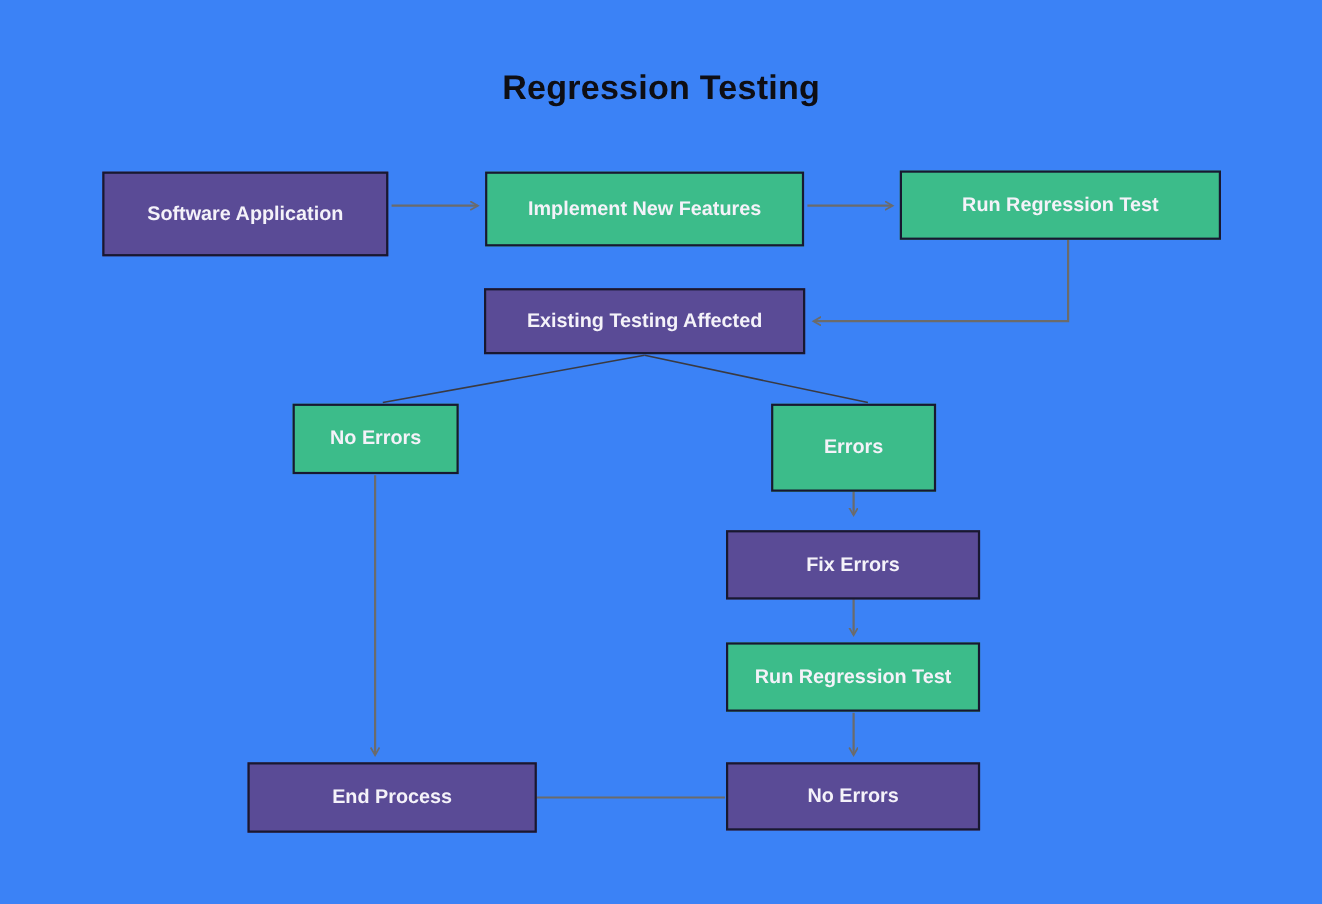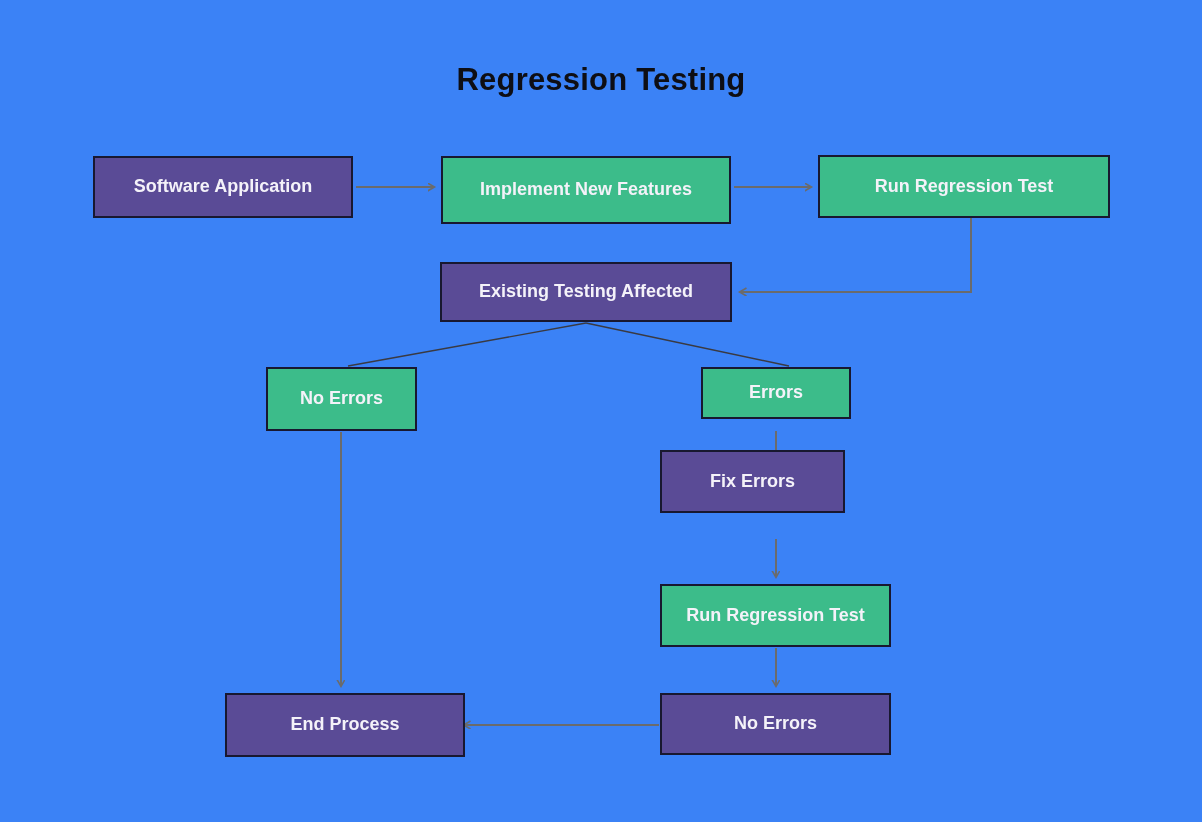--- a/index.html
+++ b/index.html
@@ -73,53 +73,53 @@
 
     <line x1="776" y1="431" x2="776" y2="468" stroke="#6b6b6b" stroke-width="2" marker-end="url(#arrow)"></line>
     <line x1="776" y1="539" x2="776" y2="577" stroke="#6b6b6b" stroke-width="2" marker-end="url(#arrow)"></line>
     <line x1="776" y1="648" x2="776" y2="686" stroke="#6b6b6b" stroke-width="2" marker-end="url(#arrow)"></line>
 
     <line x1="341" y1="432" x2="341" y2="686" stroke="#6b6b6b" stroke-width="2" marker-end="url(#arrow)"></line>
 
     <line x1="659" y1="725" x2="464" y2="725" stroke="#6b6b6b" stroke-width="2" marker-end="url(#arrow)"></line>
   </svg>
 
-  <div class="node node--purple" style="left:93px;  top:156px; width:260px; height:62px;">
+  <div class="node node--purple" style="left:93px;  top:156px; width:260px; height:77px;">
     <span>Software Application</span>
   </div>
 
   <div class="node node--green" style="left:441px; top:156px; width:290px; height:68px;">
     <span>Implement New Features</span>
   </div>
 
   <div class="node node--green" style="left:818px; top:155px; width:292px; height:63px;">
     <span>Run Regression Test</span>
   </div>
 
   <div class="node node--purple" style="left:440px; top:262px; width:292px; height:60px;">
     <span>Existing Testing Affected</span>
   </div>
 
   <div class="node node--green" style="left:266px; top:367px; width:151px; height:64px;">
     <span>No Errors</span>
   </div>
 
-  <div class="node node--green" style="left:701px; top:367px; width:150px; height:52px;">
+  <div class="node node--green" style="left:701px; top:367px; width:150px; height:80px;">
     <span>Errors</span>
   </div>
 
-  <div class="node node--purple" style="left:660px; top:450px; width:185px; height:63px;">
+  <div class="node node--purple" style="left:660px; top:482px; width:231px; height:63px;">
     <span>Fix Errors</span>
   </div>
 
   <div class="node node--green" style="left:660px; top:584px; width:231px; height:63px;">
     <span>Run Regression Test</span>
   </div>
 
   <div class="node node--purple" style="left:660px; top:693px; width:231px; height:62px;">
     <span>No Errors</span>
   </div>
 
-  <div class="node node--purple" style="left:225px; top:693px; width:240px; height:64px;">
+  <div class="node node--purple" style="left:225px; top:693px; width:263px; height:64px;">
     <span>End Process</span>
   </div>
 
 </div>
 
 </body></html>

